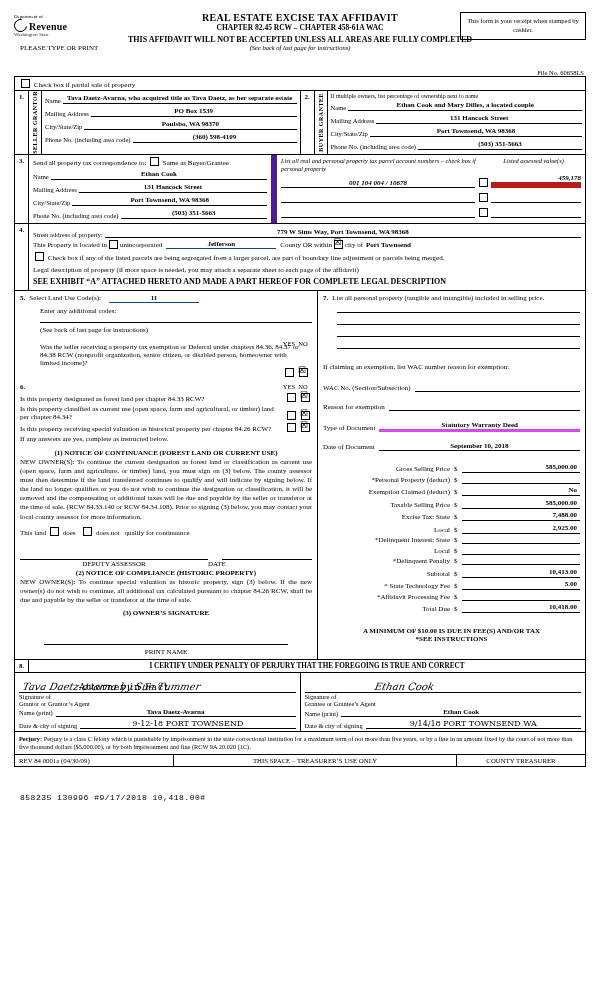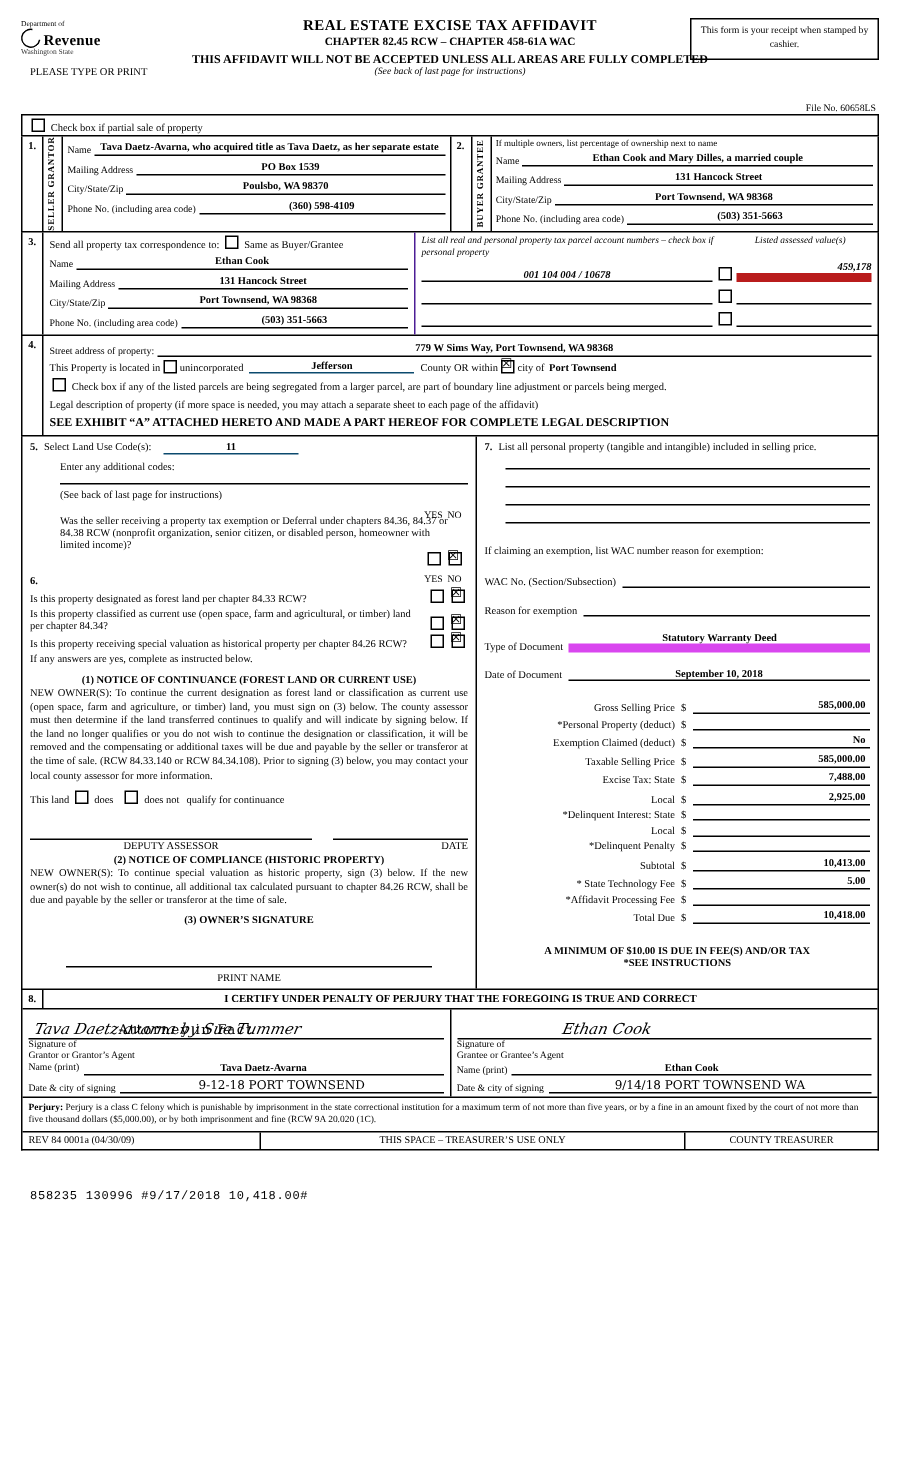--- a/index.html
+++ b/index.html
@@ -157,42 +157,42 @@
     </div>
     <div class="partyhalf">
       <div class="pnum">2.</div>
       <div class="pside">
             <span class="sideV">BUYER GRANTEE</span>
           </div>
       <div class="pbody">
         <div style="font-size:6px;margin-bottom:1px;">If multiple owners, list percentage of ownership next to name</div>
         <div class="fline">
               <span class="lab">Name</span>
-              <span class="fill">Ethan Cook and Mary Dilles, a married couple</span>
+              <span class="fill">Ethan Cook and Mary Dilles, a located couple</span>
             </div>
         <div class="fline">
               <span class="lab">Mailing Address</span>
               <span class="fill">131 Hancock Street</span>
             </div>
         <div class="fline">
               <span class="lab">City/State/Zip</span>
               <span class="fill">Port Townsend, WA 98368</span>
             </div>
         <div class="fline">
               <span class="lab">Phone No. (including area code)</span>
               <span class="fill">(503) 351-5663</span>
             </div>
       </div>
     </div>
   </div>
 
   <div class="sec">
     <div class="secnum">3.</div>
     <div style="flex:1;display:flex;">
-      <div style="flex:1;padding:2px 4px;border-right:1px solid #4c1d95;">
+      <div style="flex:1;padding:2px 4px;border-right:6px solid #4c1d95;">
         <div style="margin-bottom:2px;">
           <span>Send all property tax correspondence to:</span>
           <span class="chk"></span>
           <span>Same as Buyer/Grantee</span>
         </div>
         <div class="fline">
               <span class="lab">Name</span>
               <span class="fill">Ethan  Cook</span>
             </div>
         <div class="fline">
@@ -321,21 +321,21 @@
         <span style="margin-left:3px;">qualify for continuance</span>
       </div>
 
       <div style="display:flex;margin-top:22px;">
         <div style="flex:1;border-bottom:1px solid #000;"></div>
         <div style="width:14px;"></div>
         <div style="width:90px;border-bottom:1px solid #000;"></div>
       </div>
       <div style="display:flex;">
         <div style="flex:1;text-align:center;">DEPUTY ASSESSOR</div>
-        <div style="width:104px;text-align:right;">DATE</div>
+        <div style="width:104px;text-align:left;">DATE</div>
       </div>
 
       <div class="ctr bold" style="margin-top:1px;">(2) NOTICE OF COMPLIANCE (HISTORIC PROPERTY)</div>
       <div style="text-align:justify;line-height:1.3;margin-top:1px;">NEW OWNER(S): To continue special valuation as historic property, sign (3) below.  If the new owner(s) do not wish to continue, all additional tax calculated pursuant to chapter 84.26 RCW, shall be due and payable by the seller or transferor at the time of sale.</div>
       <div class="ctr bold" style="margin-top:4px;">(3)  OWNER’S SIGNATURE</div>
       <div class="line" style="margin:26px 24px 2px 24px;"></div>
       <div class="ctr" style="margin-top:3px;">PRINT NAME</div>
     </div>
 
     <div class="col">
@@ -353,21 +353,21 @@
       <div style="display:flex;align-items:flex-end;margin-top:12px;">
         <span>WAC No. (Section/Subsection)</span>
         <span style="flex:1;border-bottom:1px solid #000;margin-left:4px;height:8px;"></span>
       </div>
       <div style="display:flex;align-items:flex-end;margin-top:10px;">
         <span>Reason for exemption</span>
         <span style="flex:1;border-bottom:1px solid #000;margin-left:4px;height:8px;"></span>
       </div>
       <div style="display:flex;align-items:flex-end;margin-top:10px;">
         <span>Type of Document</span>
-        <span class="bold" style="flex:1;border-bottom:6px solid #d946ef;margin-left:4px;text-align:center;">Statutory Warranty Deed</span>
+        <span class="bold" style="flex:1;border-bottom:3px solid #d946ef;margin-left:4px;text-align:center;">Statutory Warranty Deed</span>
       </div>
       <div style="display:flex;align-items:flex-end;margin-top:10px;">
         <span>Date of Document</span>
         <span class="bold" style="flex:1;border-bottom:1px solid #000;margin-left:4px;text-align:center;">September 10, 2018</span>
       </div>
 
       <div style="margin-top:12px;">
         <div class="money">
               <span class="ml">Gross Selling Price</span>
               <span class="ds">$</span>
@@ -447,21 +447,21 @@
     </div>
 
     <div class="sigwrap">
       <div class="sigcol">
         <div class="sigline">
           <span class="script">Tava Daetz-avarna by Sue Tummer</span>
           <span class="script2">Attorney in Fact</span>
         </div>
         <div style="font-size:6.5px;">Signature of</div>
         <div style="font-size:6.5px;">Grantor or Grantor’s Agent</div>
-        <div style="display:flex;align-items:flex-start;margin-top:1px;">
+        <div style="display:flex;align-items:center;margin-top:1px;">
           <span style="font-size:6.5px;">Name (print)</span>
           <span class="bold" style="flex:1;border-bottom:1px solid #000;text-align:center;margin-left:3px;">Tava Daetz-Avarna</span>
         </div>
         <div style="display:flex;align-items:flex-end;margin-top:2px;">
           <span style="font-size:6.5px;">Date &amp; city of signing</span>
           <span style="flex:1;border-bottom:1px solid #000;text-align:center;margin-left:3px;font-family:'DejaVu Serif',serif;font-size:8px;">9-12-18   PORT TOWNSEND</span>
         </div>
       </div>
 
       <div class="sigcol">

